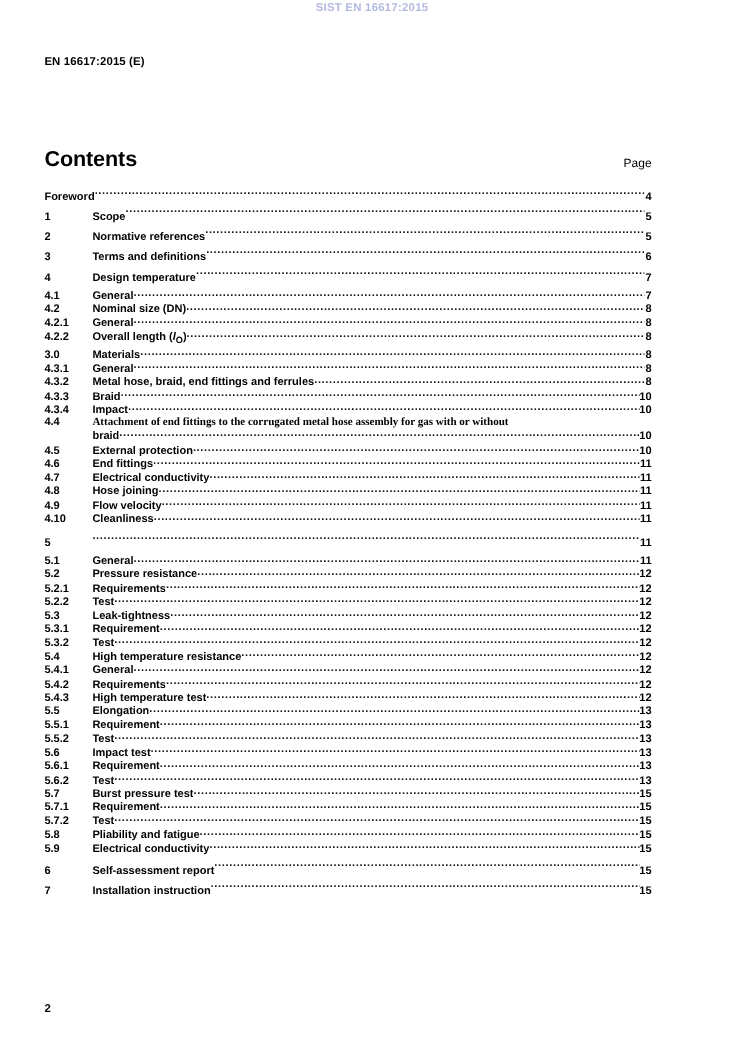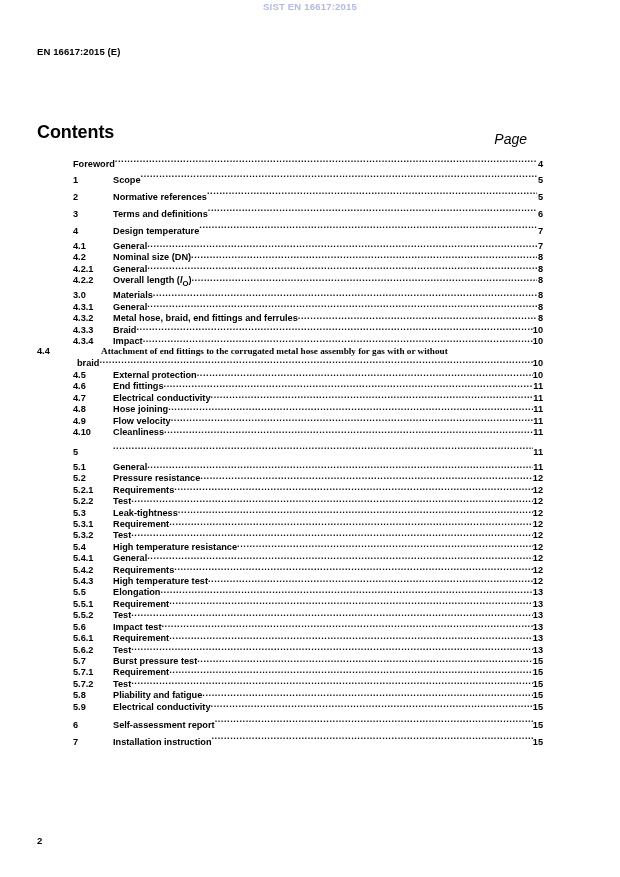--- a/index.html
+++ b/index.html
@@ -60,43 +60,41 @@
   .contents-title {
     position: absolute;
     left: 0;
     top: 0;
     font-size: 18px;
     font-weight: bold;
     letter-spacing: -0.1px;
   }
   .page-col-label {
     position: absolute;
-    right: 16px;
+    right: 0;
     top: 9px;
-    font-size: 14px;
+    font-size: 10px;
     font-weight: normal;
-    font-style: italic;
   }
 
   
   .toc {
     position: absolute;
     top: 156px;
     left: 37px;
     width: 506px;
   }
 
   .toc-entry {
     display: flex;
     align-items: baseline;
     font-size: 9.2px;
     font-weight: bold;
     line-height: 10.4px;
     white-space: nowrap;
-    margin-left: 36px;
   }
   .toc-entry.lvl1 {
     line-height: 17px;
   }
   .toc-entry.foreword {
     line-height: 16px;
   }
   .toc-entry.gap-before {
     margin-top: 6.5px;
   }
@@ -144,21 +142,20 @@
   }
 
   
   .toc-entry-wrap {
     font-size: 9.2px;
     font-weight: bold;
     line-height: 10.8px;
   }
   .toc-entry-wrap .first-line {
     display: flex;
-    gap: 24px;
   }
   .toc-entry-wrap .first-line .toc-text {
     max-width: none;
     font-family: Liberation Serif, serif;
   }
   .toc-entry-wrap .second-line {
     display: flex;
     align-items: baseline;
   }
 

